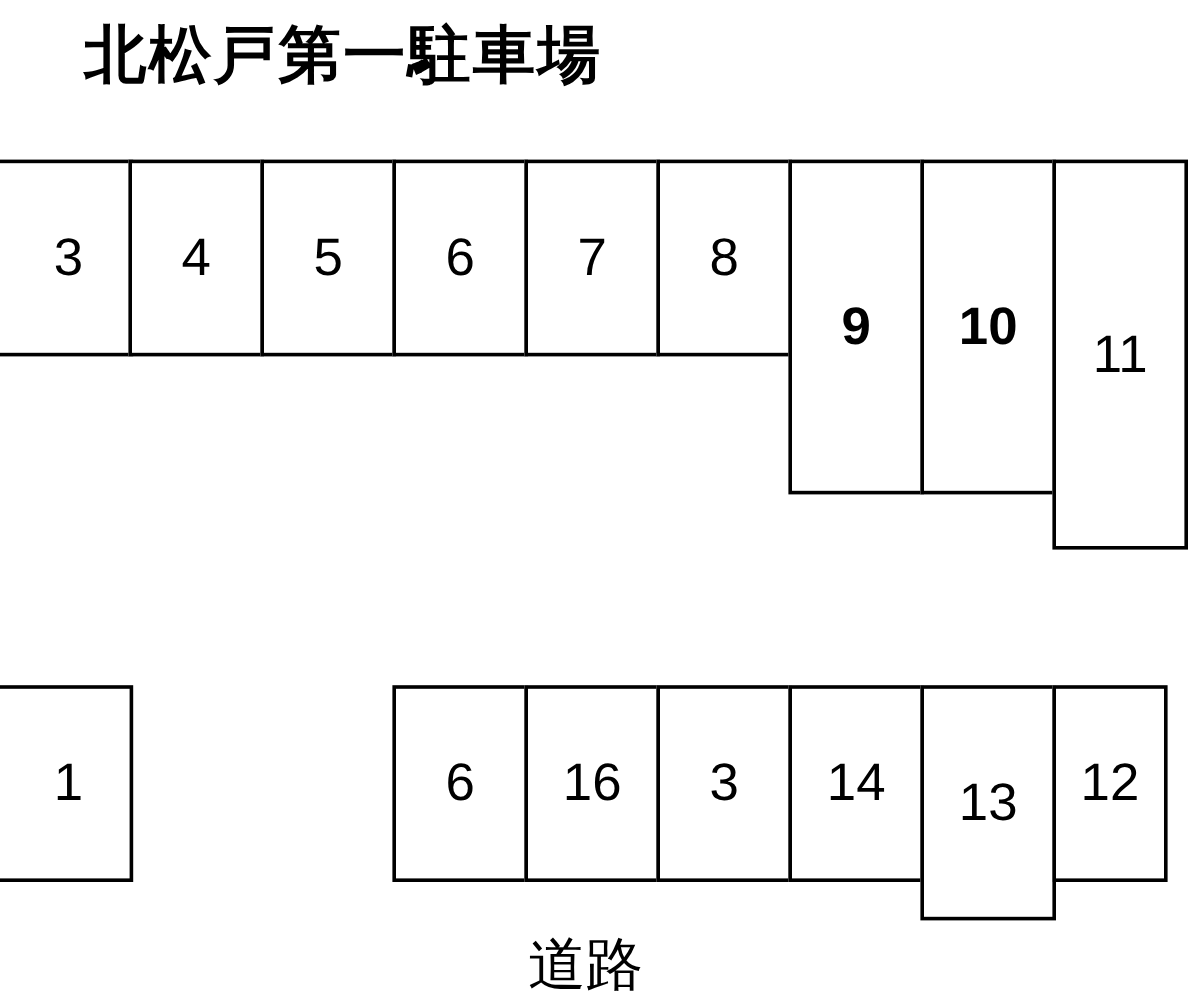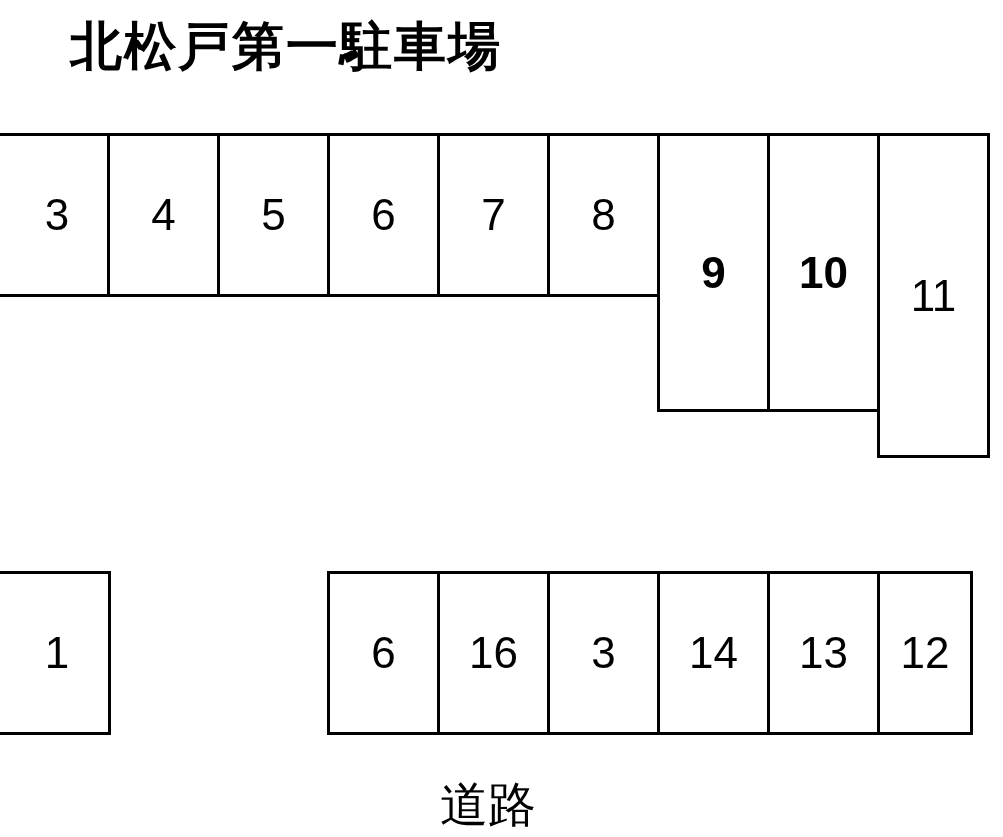--- a/index.html
+++ b/index.html
@@ -63,20 +63,20 @@
   </div>
 <div class="slot" style="left:437px; top:571px; width:113px; height:164px;align-items:center;">
     <span>16</span>
   </div>
 <div class="slot" style="left:547px; top:571px; width:113px; height:164px;">
     <span>3</span>
   </div>
 <div class="slot" style="left:657px; top:571px; width:113px; height:164px;">
     <span>14</span>
   </div>
-<div class="slot" style="left:767px; top:571px; width:113px; height:164px;justify-content:center;">
+<div class="slot" style="left:767px; top:571px; width:113px; height:196px;justify-content:center;">
     <span>13</span>
   </div>
 <div class="slot" style="left:877px; top:571px; width:96px; height:164px;">
     <span>12</span>
   </div>
 
 <div class="road">道路</div>
 
 </body></html>

